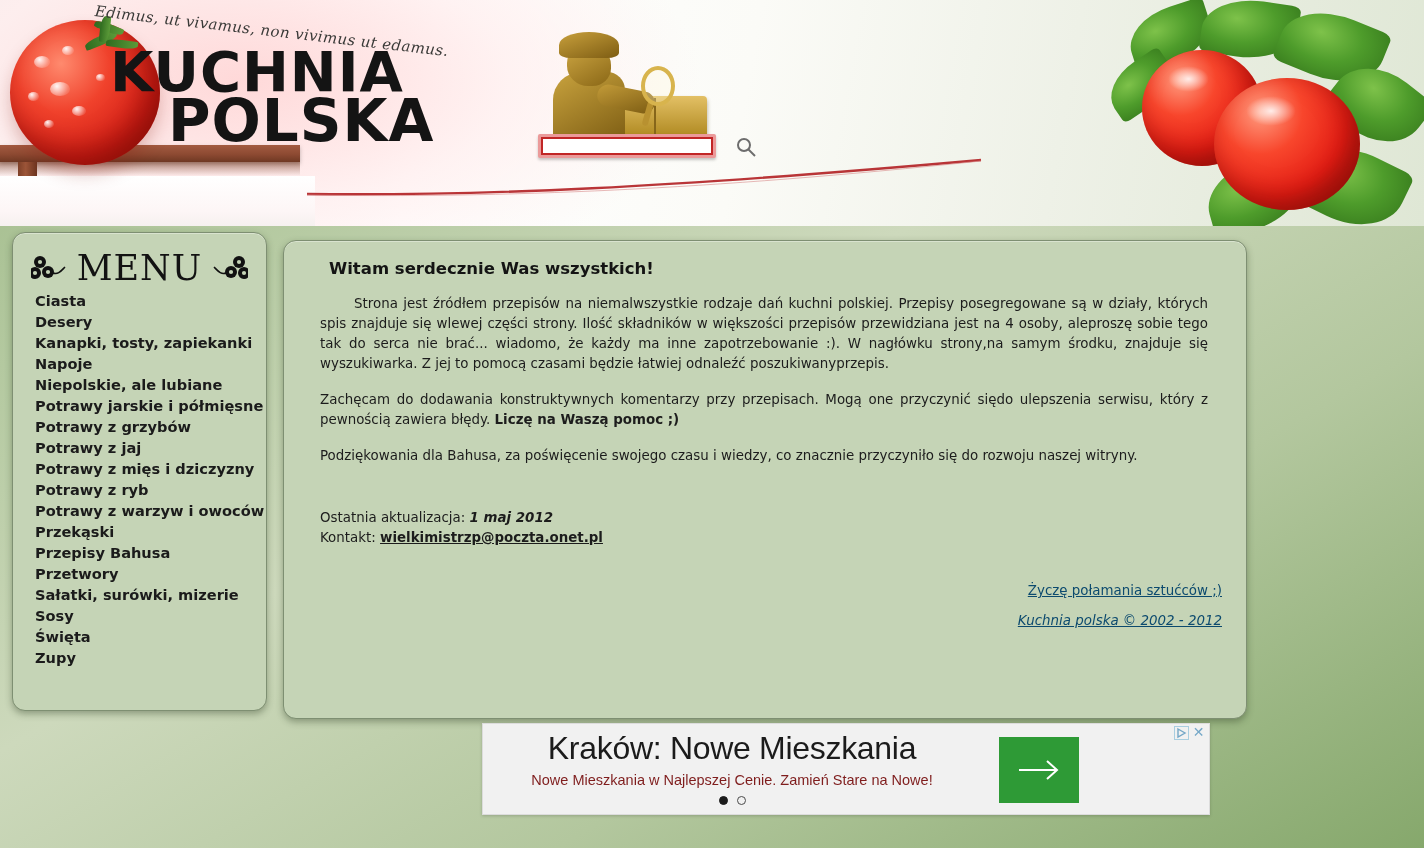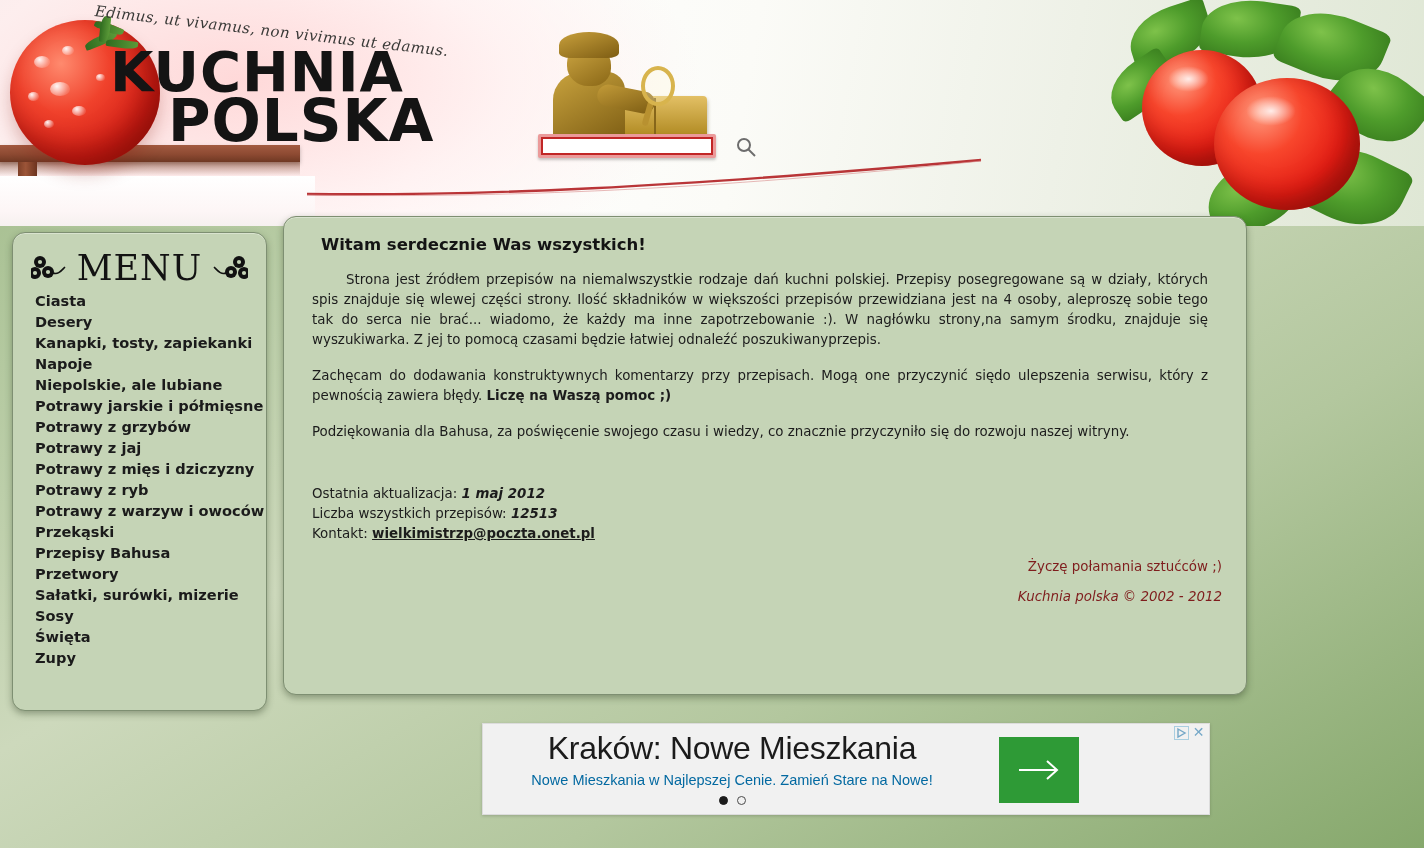--- a/index.html
+++ b/index.html
@@ -175,54 +175,54 @@
     font-family: "DejaVu Serif", serif;
     font-size: 35px; color: #121212; letter-spacing: 1px; line-height: 1;
   }
   .orn { width: 38px; height: 30px; }
   .menu-list { list-style: none; margin: 0; padding: 0 0 0 22px; }
   .menu-list li {
     font-size: 14.6px; font-weight: bold; color: #1b1b1b;
     line-height: 21px; cursor: pointer; white-space: nowrap;
   }
 
-  .content { left: 283px; top: 216px; width: 964px; height: 479px; padding: 14px 22px 0 28px; }
+  .content { left: 283px; top: 240px; width: 964px; height: 479px; padding: 14px 22px 0 36px; }
   .content h1 {
     margin: 4px 0 16px 9px; font-size: 16.5px; font-weight: bold; color: #141414;
   }
   .content p {
     margin: 0 16px 16px 0; font-size: 13.4px; color: #1c1c1c;
     text-align: justify; line-height: 20px;
   }
   .content p.indent { text-indent: 34px; }
   .content b { font-weight: bold; }
   .stats { margin-top: 42px; font-size: 13.4px; color: #1c1c1c; line-height: 20px; }
   .stats b { font-weight: bold; font-style: italic; }
   .mail { color: #1c1c1c; font-weight: bold; text-decoration: underline; cursor: pointer; }
   .sign {
     position: absolute; right: 24px; bottom: 82px;
-    text-align: right; font-size: 13.4px; color: #7f1d1d; line-height: 30px;
+    text-align: right; font-size: 13.4px; color: #0c4a6e; line-height: 30px; text-decoration: underline;
   }
   .sign .copy { font-style: italic; }
 
   
   .ad {
     position: absolute; left: 482px; top: 723px;
     width: 728px; height: 92px;
     background: #f1f1f1; border: 1px solid #dcdcdc;
     box-shadow: 0 1px 3px rgba(0,0,0,.18);
   }
   .ad-title {
     position: absolute; left: 14px; top: 6px; width: 470px;
     text-align: center; font-size: 32px; color: #1b1b1b;
     font-family: "Liberation Sans", sans-serif; letter-spacing: -.3px;
   }
   .ad-sub {
     position: absolute; left: 14px; top: 48px; width: 470px;
-    text-align: center; font-size: 14.5px; color: #0369a1;
+    text-align: center; font-size: 14.5px; color: #7f1d1d;
     font-family: "Liberation Sans", sans-serif;
   }
   .ad-dots {
     position: absolute; left: 14px; top: 72px; width: 470px;
     text-align: center; display: flex; justify-content: center; gap: 9px;
   }
   .dot { width: 9px; height: 9px; border-radius: 50%; border: 1px solid #4a4a4a; cursor: pointer; }
   .dot.on { background: #1b1b1b; border-color: #1b1b1b; }
   .ad-cta {
     position: absolute; left: 516px; top: 13px; width: 80px; height: 66px;
@@ -373,24 +373,20 @@
   <p><span>Zachęcam do dodawania konstruktywnych komentarzy przy przepisach. Mogą one przyczynić siędo ulepszenia serwisu, który z pewnością zawiera błędy. </span><b>Liczę na Waszą pomoc ;)</b></p>
 
   <p>Podziękowania dla Bahusa, za poświęcenie swojego czasu i wiedzy, co znacznie przyczyniło się do rozwoju naszej witryny.</p>
 
   <div class="stats">
     <div>
       <span>Ostatnia aktualizacja:</span>
       <b>1 maj 2012</b>
     </div>
     <div>
-      <span>Liczba wszystkich przepisów:</span>
-      <b>12513</b>
-    </div>
-    <div>
       <span>Kontakt:</span>
       <a class="mail" href="#">wielkimistrzp@poczta.onet.pl</a>
     </div>
   </div>
 
   <div class="sign">
     <div>Życzę połamania sztućców ;)</div>
     <div class="copy">Kuchnia polska © 2002 - 2012</div>
   </div>
 </div>

